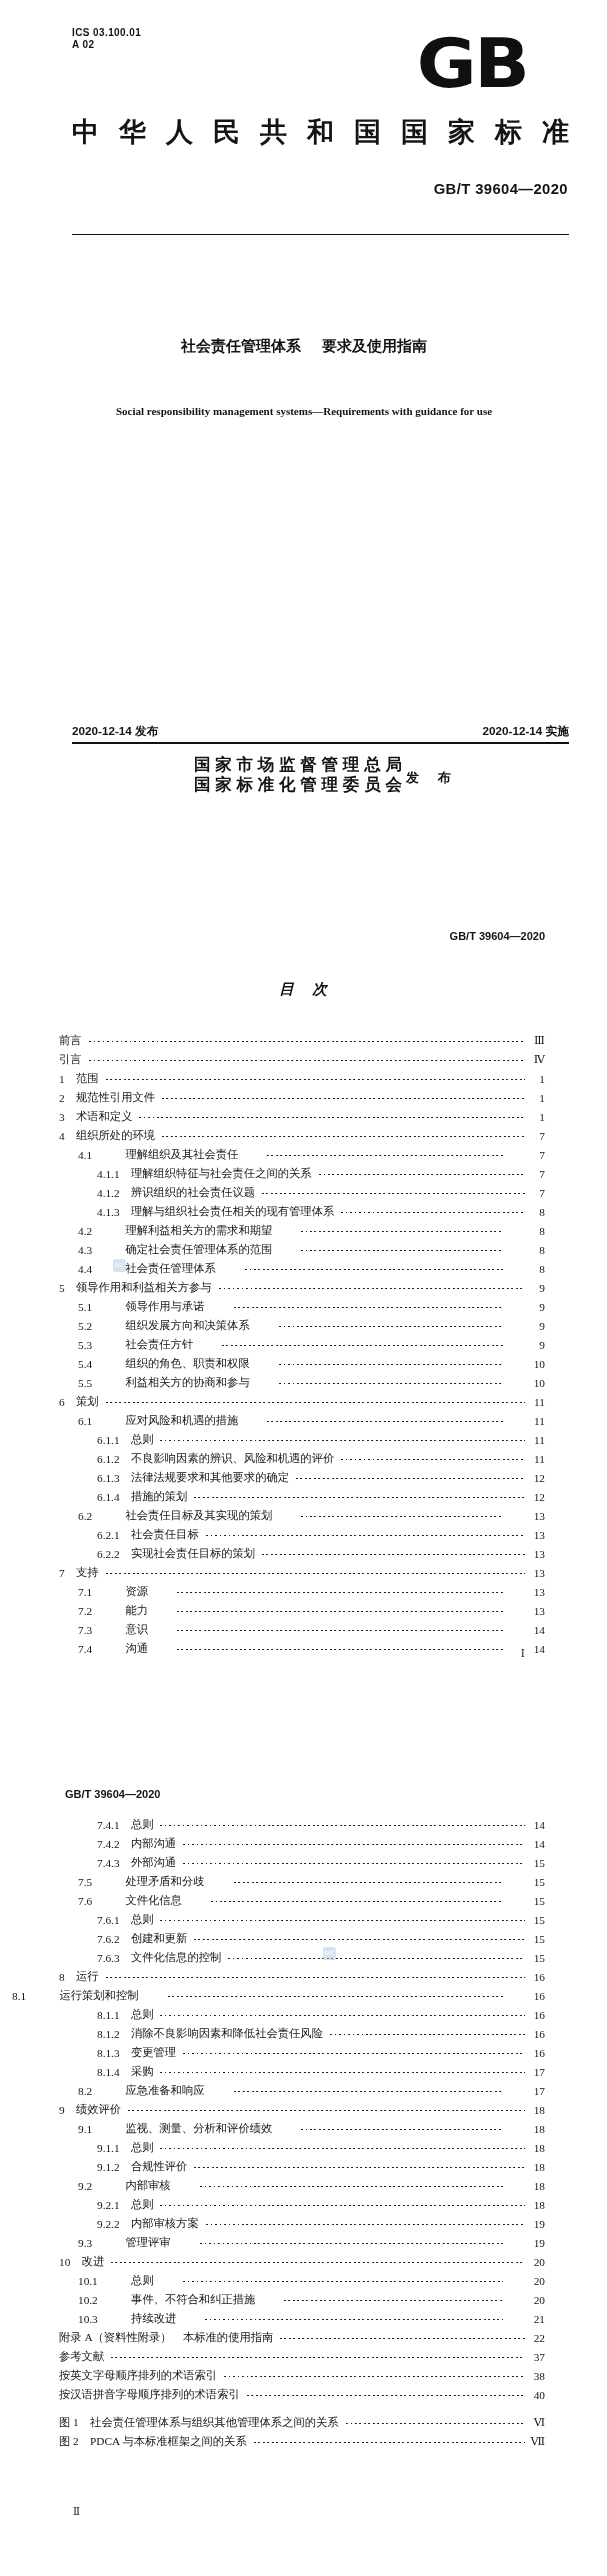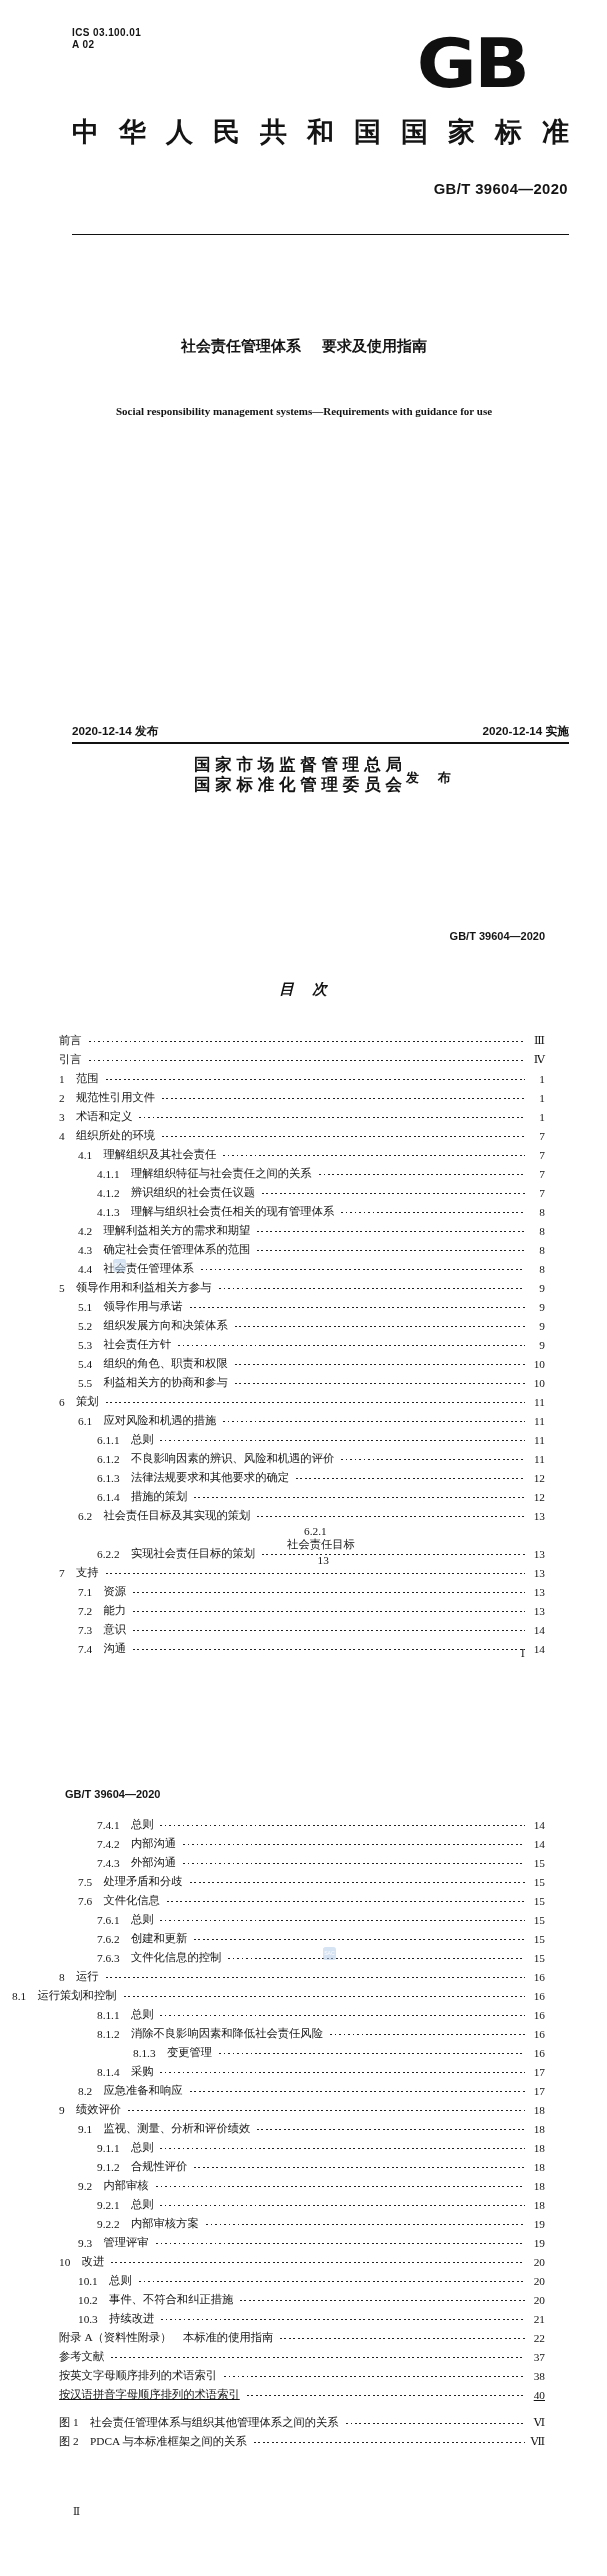--- a/index.html
+++ b/index.html
@@ -36,21 +36,21 @@
   .page-header{font-size:11px;font-weight:bold;font-family:"Liberation Sans","DejaVu Sans",sans-serif;}
   .header-p2{left:285px;top:930px;width:260px;text-align:right;}
   .header-p3{left:65px;top:1788px;}
   .toc-title{left:0;top:980px;width:608px;text-align:center;font-size:14.8px;font-weight:bold;letter-spacing:1.7px;font-style:italic;}
   .toc-rows{left:0;right:0;}
   .rows-p2{top:1031px;}
   .rows-p3{top:1815px;}
   .rows-fig{top:2413px;}
   .toc-row{display:flex;align-items:center;padding-right:63px;font-size:11.3px;white-space:nowrap;}
   .toc-row.lvl1{padding-left:59px;}
-  .toc-row.lvl2{padding-left:78px;}
+  .toc-row.lvl2{padding-left:78px;gap:22px;}
   .toc-row.lvl3{padding-left:97px;}
   .toc-num{margin-right:11.3px;}
   .toc-label{}
   .leader{flex:1;height:1.6px;margin:1.7px 4.3px 0 7px;align-self:center;
     background:repeating-linear-gradient(to right,#222 0 1.6px,transparent 1.6px 4.5px);}
   .toc-page{min-width:15.6px;text-align:right;}
   .folio{font-size:10.4px;}
   .folio-1{left:514px;top:1647px;width:17.4px;text-align:center;}
   .folio-2{left:73px;top:2505px;}
 
@@ -282,21 +282,21 @@
       <span class="toc-label">措施的策划</span>
       <span class="leader"></span>
       <span class="toc-page">12</span>
     </div>
     <div class="toc-row lvl2" style="height: 19px;">
       <span class="toc-num">6.2</span>
       <span class="toc-label">社会责任目标及其实现的策划</span>
       <span class="leader"></span>
       <span class="toc-page">13</span>
     </div>
-    <div class="toc-row lvl3" style="height: 19px; flex-direction: column;">
+    <div class="toc-row lvl3" style="height: 19px;">
       <span class="toc-num">6.2.1</span>
       <span class="toc-label">社会责任目标</span>
       <span class="leader"></span>
       <span class="toc-page">13</span>
     </div>
     <div class="toc-row lvl3" style="height: 19px;">
       <span class="toc-num">6.2.2</span>
       <span class="toc-label">实现社会责任目标的策划</span>
       <span class="leader"></span>
       <span class="toc-page">13</span>
@@ -405,21 +405,21 @@
       <span class="toc-label">总则</span>
       <span class="leader"></span>
       <span class="toc-page">16</span>
     </div>
     <div class="toc-row lvl3" style="height: 19px;">
       <span class="toc-num">8.1.2</span>
       <span class="toc-label">消除不良影响因素和降低社会责任风险</span>
       <span class="leader"></span>
       <span class="toc-page">16</span>
     </div>
-    <div class="toc-row lvl3" style="height: 19px; margin-left: 36px;">
+    <div class="toc-row lvl3" style="height: 19px;">
       <span class="toc-num">8.1.3</span>
       <span class="toc-label">变更管理</span>
       <span class="leader"></span>
       <span class="toc-page">16</span>
     </div>
     <div class="toc-row lvl3" style="height: 19px;">
       <span class="toc-num">8.1.4</span>
       <span class="toc-label">采购</span>
       <span class="leader"></span>
       <span class="toc-page">17</span>
@@ -511,21 +511,21 @@
     <div class="toc-row lvl1" style="height: 19px;">
       <span class="toc-label">参考文献</span>
       <span class="leader"></span>
       <span class="toc-page">37</span>
     </div>
     <div class="toc-row lvl1" style="height: 19px;">
       <span class="toc-label">按英文字母顺序排列的术语索引</span>
       <span class="leader"></span>
       <span class="toc-page">38</span>
     </div>
-    <div class="toc-row lvl1" style="height: 19px; text-decoration: underline;">
+    <div class="toc-row lvl1" style="height: 19px;">
       <span class="toc-label">按汉语拼音字母顺序排列的术语索引</span>
       <span class="leader"></span>
       <span class="toc-page">40</span>
     </div>
   </div>
 
 <div class="abs sac-mark sac-2">SAC</div>
 
 <div class="abs toc-rows rows-fig" id="rows-fig">
     <div class="toc-row lvl1" style="height: 19px;">

